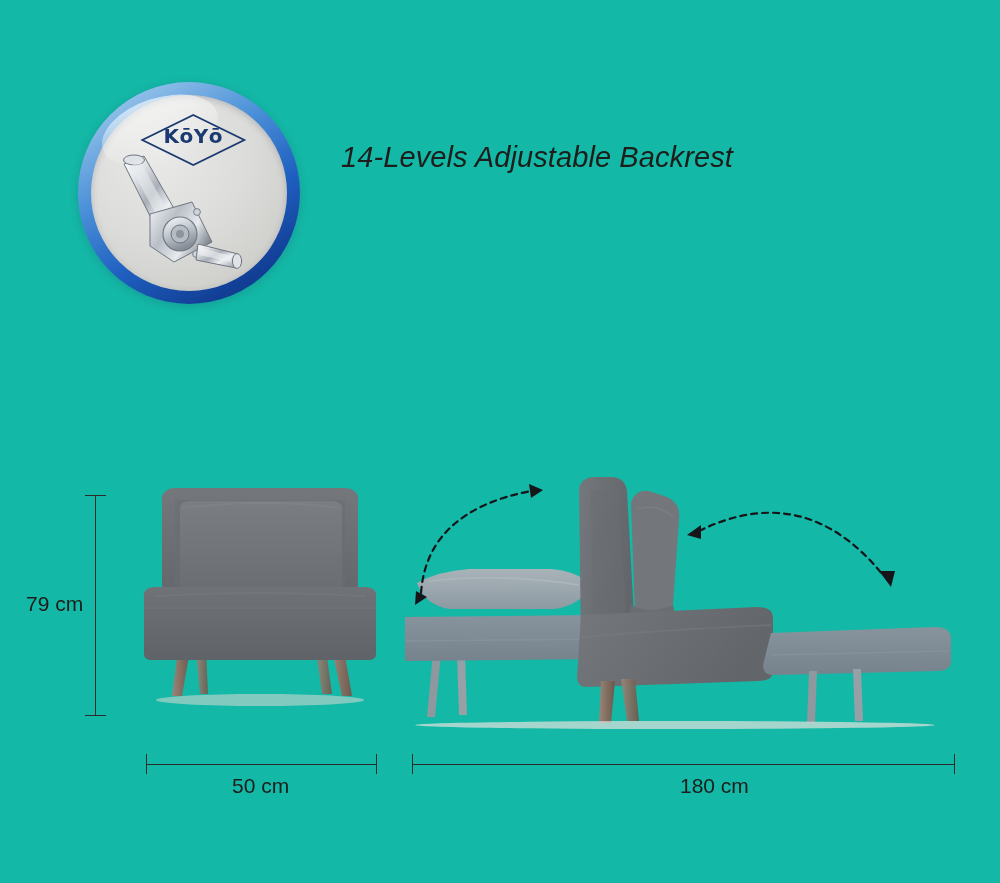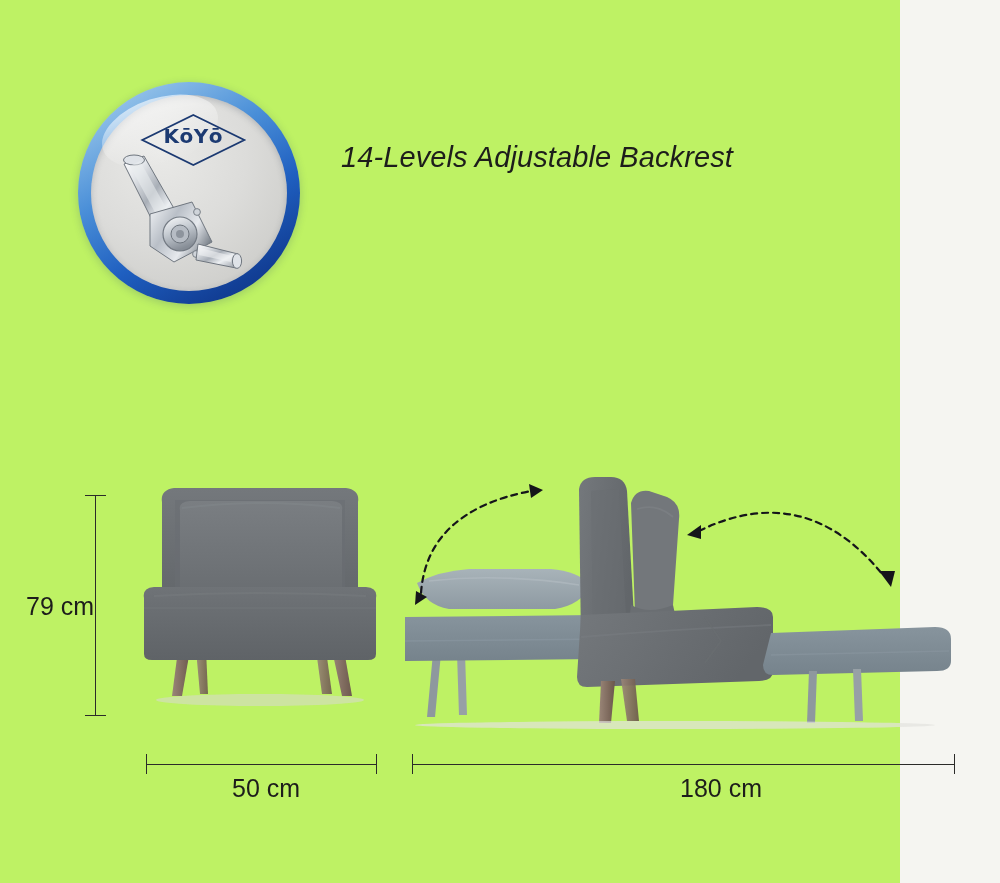--- a/index.html
+++ b/index.html
@@ -10,23 +10,23 @@
   body {
     width: 1000px;
     height: 883px;
     background: #f5f5f1;
     font-family: "Liberation Sans", sans-serif;
     overflow: hidden;
     position: relative;
   }
   #stage {
     position: relative;
-    width: 900px;
+    width: 1000px;
     height: 883px;
-    background: #bef264;
+    background: #14b8a6;
   }
 
   
   .badge-wrap {
     position: absolute;
     left: 78px;
     top: 82px;
     width: 222px;
     height: 222px;
   }
@@ -119,21 +119,21 @@
   .dim-cap-h {
     position: absolute;
     width: 21px;
     height: 1px;
     background: #2b2b29;
     left: -10px;
   }
   .dim-label {
     position: absolute;
     font-family: "Liberation Sans", sans-serif;
-    font-size: 25px;
+    font-size: 21px;
     color: #1d1d1b;
     white-space: nowrap;
   }
   .dim-label-v {
     left: 26px;
     top: 592px;
   }
   .dim-line-h {
     position: absolute;
     height: 1px;

